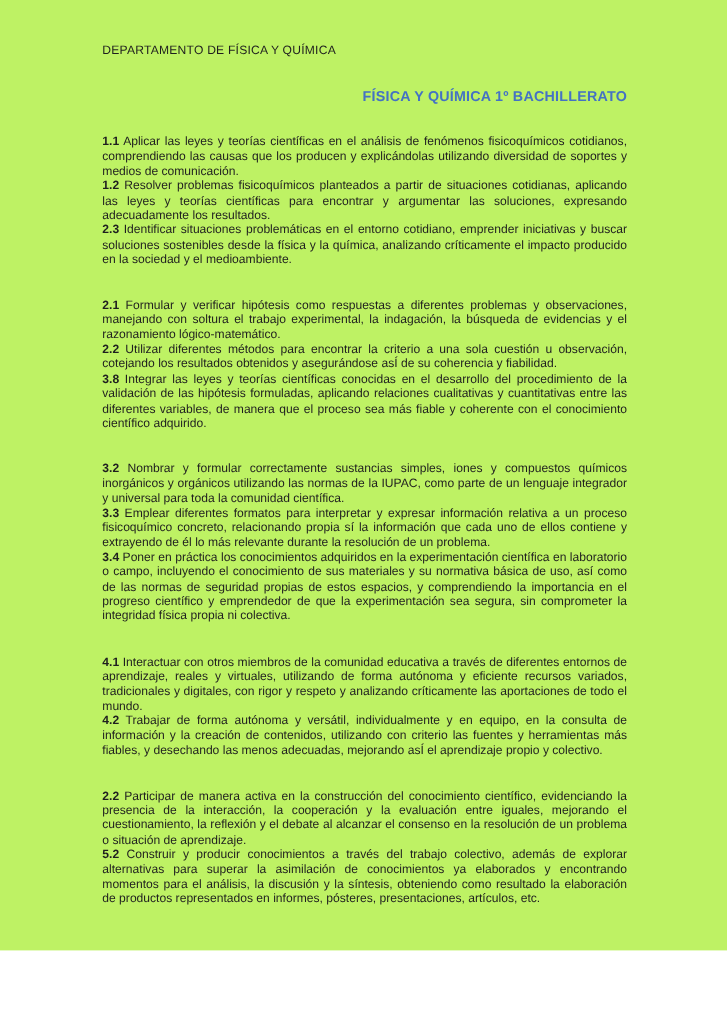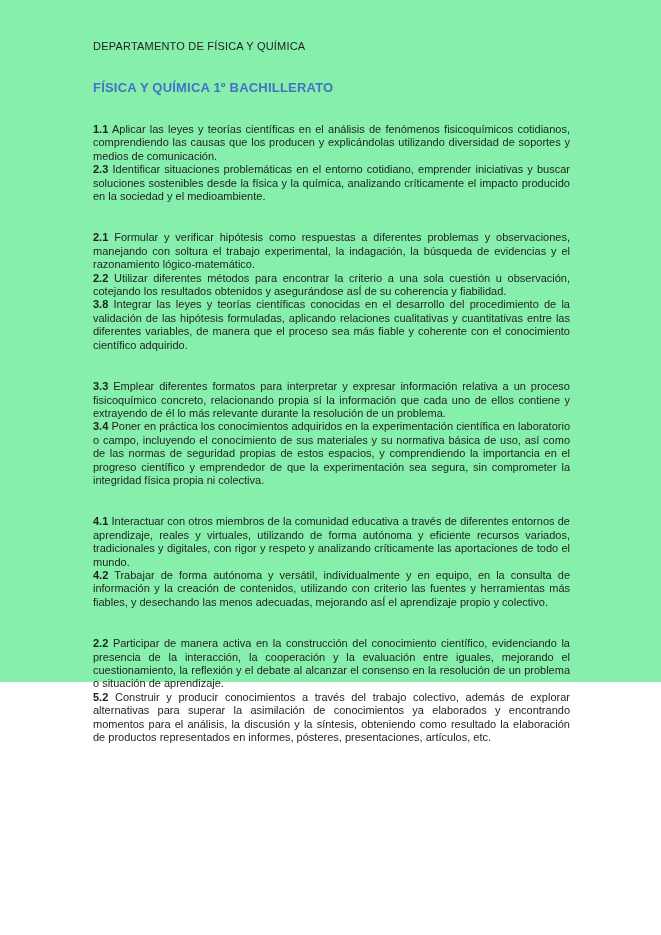--- a/index.html
+++ b/index.html
@@ -7,36 +7,37 @@
     background: #ffffff;
     font-family: "Liberation Sans", "DejaVu Sans", sans-serif;
   }
   body {
     width: 661px;
     height: 935px;
     overflow: hidden;
   }
   .page {
     width: 661px;
-    height: 682px;
-    background: #86efac;
+    height: 864px;
+    background: #bef264;
     padding: 40px 91px 0 93px;
     color: #1f1f1f;
   }
   .doc-header {
     font-size: 11px;
     line-height: 13px;
     color: #1f1f1f;
     letter-spacing: 0.2px;
   }
   .doc-title {
     margin-top: 27px;
     font-size: 13px;
     line-height: 15px;
     font-weight: bold;
+    text-align: right;
     color: #4472C4;
     letter-spacing: 0.2px;
   }
   .section {
     margin-top: 28px;
   }
   .section + .section {
   }
   .para {
     font-size: 11px;
@@ -52,30 +53,32 @@
 <body>
 
 <div class="page">
 
   <div class="doc-header">DEPARTAMENTO DE FÍSICA Y QUÍMICA</div>
 
   <div class="doc-title">FÍSICA Y QUÍMICA 1º BACHILLERATO</div>
 
   <div class="section">
     <p class="para"><span class="num">1.1</span> <span>Aplicar las leyes y teorías científicas en el análisis de fenómenos fisicoquímicos cotidianos, comprendiendo las causas que los producen y explicándolas utilizando diversidad de soportes y medios de comunicación.</span></p>
+    <p class="para"><span class="num">1.2</span> <span>Resolver problemas fisicoquímicos planteados a partir de situaciones cotidianas, aplicando las leyes y teorías científicas para encontrar y argumentar las soluciones, expresando adecuadamente los resultados.</span></p>
     <p class="para"><span class="num">2.3</span> <span>Identificar situaciones problemáticas en el entorno cotidiano, emprender iniciativas y buscar soluciones sostenibles desde la física y la química, analizando críticamente el impacto producido en la sociedad y el medioambiente.</span></p>
   </div>
 
   <div class="section">
     <p class="para"><span class="num">2.1</span> <span>Formular y verificar hipótesis como respuestas a diferentes problemas y observaciones, manejando con soltura el trabajo experimental, la indagación, la búsqueda de evidencias y el razonamiento lógico-matemático.</span></p>
     <p class="para"><span class="num">2.2</span> <span>Utilizar diferentes métodos para encontrar la criterio a una sola cuestión u observación, cotejando los resultados obtenidos y asegurándose asÍ de su coherencia y fiabilidad.</span></p>
     <p class="para"><span class="num">3.8</span> <span>Integrar las leyes y teorías científicas conocidas en el desarrollo del procedimiento de la validación de las hipótesis formuladas, aplicando relaciones cualitativas y cuantitativas entre las diferentes variables, de manera que el proceso sea más fiable y coherente con el conocimiento científico adquirido.</span></p>
   </div>
 
   <div class="section">
+    <p class="para"><span class="num">3.2</span> <span>Nombrar y formular correctamente sustancias simples, iones y compuestos químicos inorgánicos y orgánicos utilizando las normas de la IUPAC, como parte de un lenguaje integrador y universal para toda la comunidad científica.</span></p>
     <p class="para"><span class="num">3.3</span> <span>Emplear diferentes formatos para interpretar y expresar información relativa a un proceso fisicoquímico concreto, relacionando propia sí la información que cada uno de ellos contiene y extrayendo de él lo más relevante durante la resolución de un problema.</span></p>
     <p class="para"><span class="num">3.4</span> <span>Poner en práctica los conocimientos adquiridos en la experimentación científica en laboratorio o campo, incluyendo el conocimiento de sus materiales y su normativa básica de uso, así como de las normas de seguridad propias de estos espacios, y comprendiendo la importancia en el progreso científico y emprendedor de que la experimentación sea segura, sin comprometer la integridad física propia ni colectiva.</span></p>
   </div>
 
   <div class="section">
     <p class="para"><span class="num">4.1</span> <span>Interactuar con otros miembros de la comunidad educativa a través de diferentes entornos de aprendizaje, reales y virtuales, utilizando de forma autónoma y eficiente recursos variados, tradicionales y digitales, con rigor y respeto y analizando críticamente las aportaciones de todo el mundo.</span></p>
     <p class="para"><span class="num">4.2</span> <span>Trabajar de forma autónoma y versátil, individualmente y en equipo, en la consulta de información y la creación de contenidos, utilizando con criterio las fuentes y herramientas más fiables, y desechando las menos adecuadas, mejorando asÍ el aprendizaje propio y colectivo.</span></p>
   </div>
 
   <div class="section">

